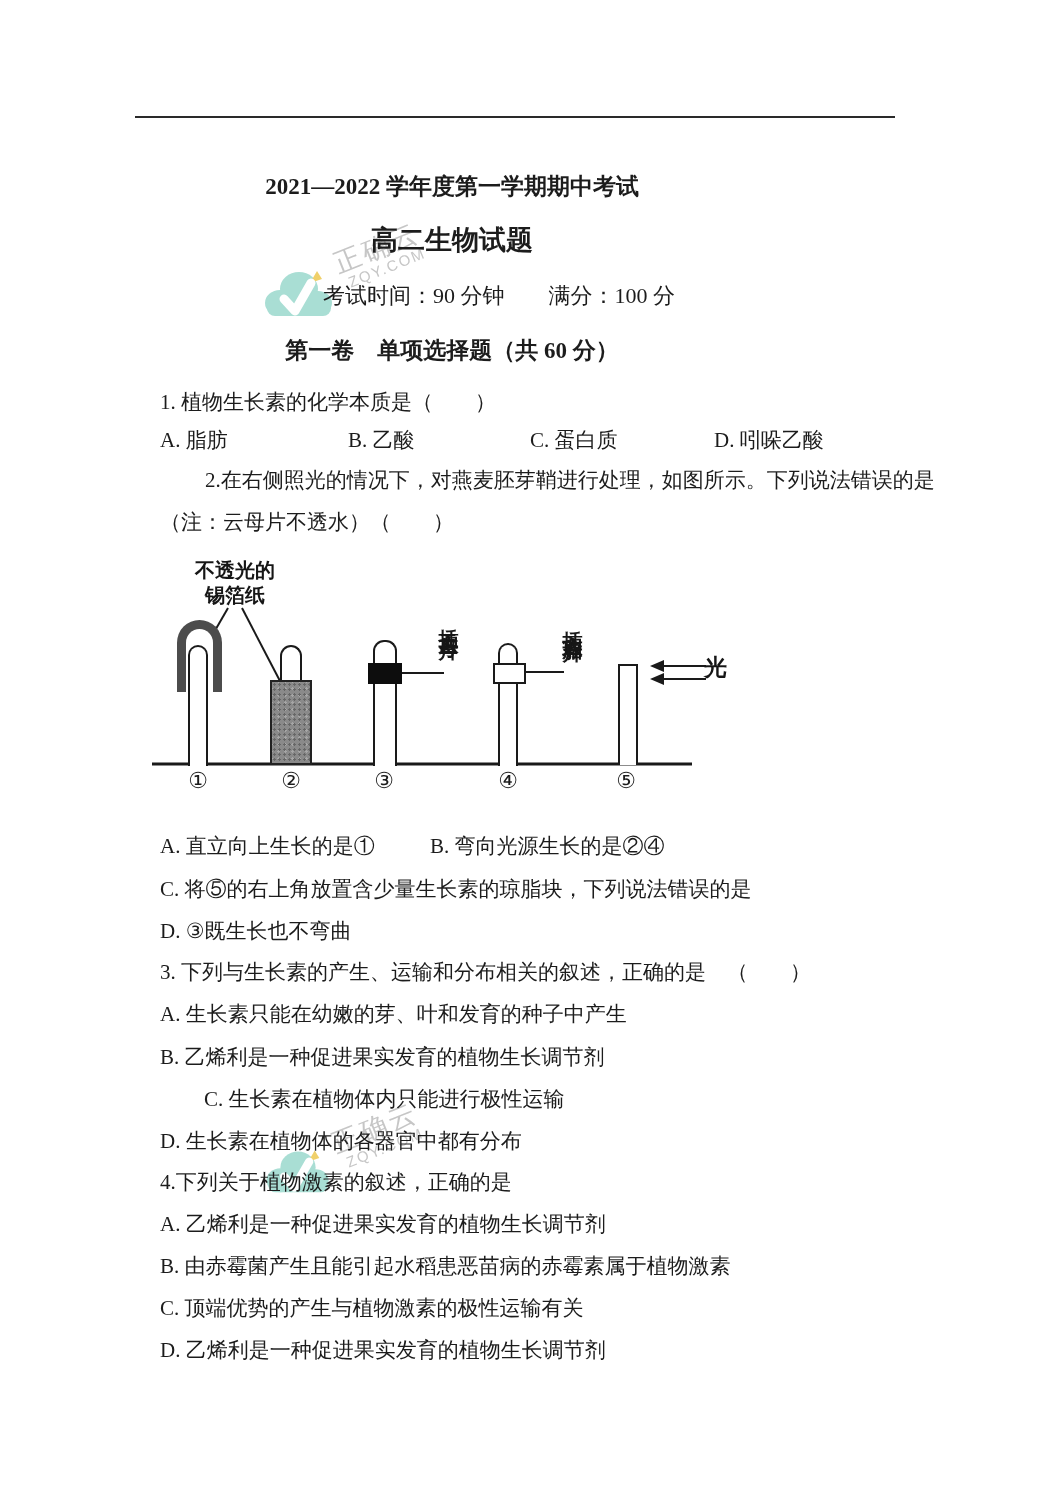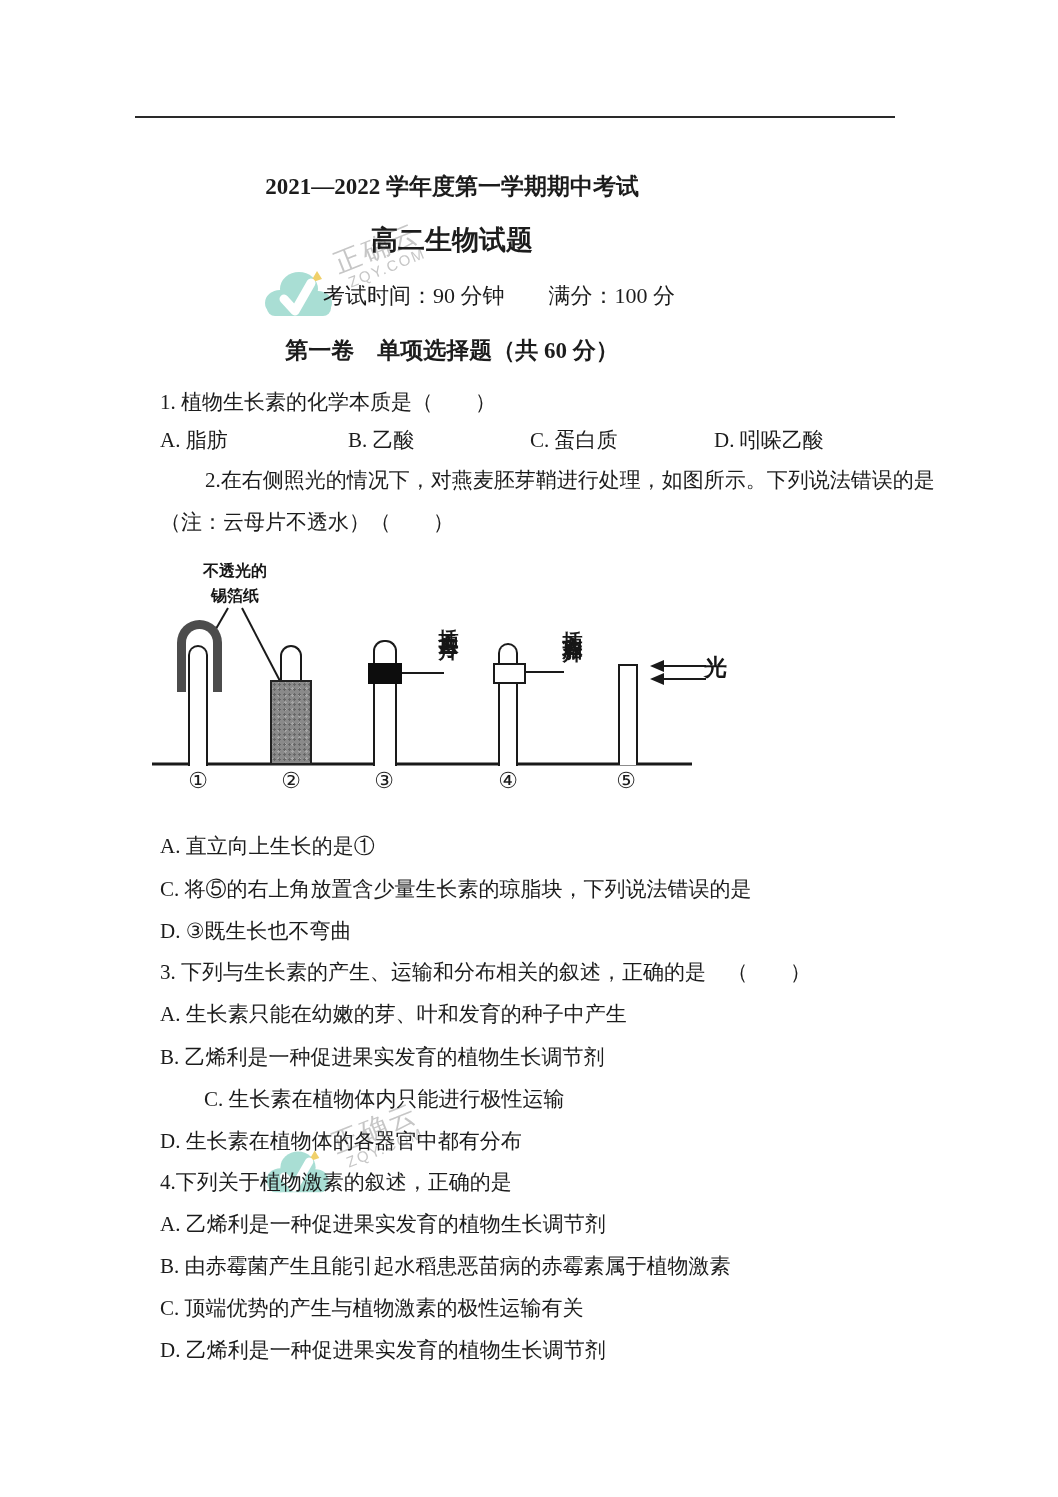--- a/index.html
+++ b/index.html
@@ -29,21 +29,21 @@
             border:9px solid #4c4c4c;border-bottom:none;border-radius:23px 23px 0 0;background:transparent;}
   .foil-wrap{position:absolute;left:130px;top:125px;width:38px;height:81px;
              background-color:#8a8a8a;border:2px solid #222;
              background-image:radial-gradient(#666 1px, transparent 1.4px),radial-gradient(#a6a6a6 1px, transparent 1.4px);
              background-size:5px 5px,7px 7px;background-position:0 0,3px 3px;}
   .mica{position:absolute;left:228px;top:108px;width:34px;height:21px;background:#0d0d0d;}
   .agar{position:absolute;left:353px;top:108px;width:29px;height:17px;background:#fff;border:2px solid #1a1a1a;}
   .stub{position:absolute;left:478px;top:109px;width:16px;height:99px;background:#fff;border:2px solid #1a1a1a;border-bottom:none;}
   .dg-label{position:absolute;font-family:"Liberation Sans","DejaVu Sans",sans-serif;
             font-weight:bold;color:#161616;}
-  .foil-label{left:30px;top:3px;width:130px;text-align:center;font-size:16px;line-height:25px;}
+  .foil-label{left:30px;top:3px;width:130px;text-align:center;font-size:20px;line-height:25px;}
   .vlabel{writing-mode:vertical-rl;text-orientation:upright;font-size:20px;letter-spacing:3px;}
   .light-label{left:564px;top:97px;font-size:23px;}
   .cnum{position:absolute;top:213px;width:24px;text-align:center;font-size:22px;color:#1c1c1c;}
 </style>
 </head>
 <body>
 
 <div class="page">
 
   <div class="rule"></div>
@@ -135,20 +135,21 @@
     <div class="dg-label light-label">光</div>
 
     <div class="cnum" style="left:46px;">①</div>
     <div class="cnum" style="left:139px;">②</div>
     <div class="cnum" style="left:232px;">③</div>
     <div class="cnum" style="left:356px;">④</div>
     <div class="cnum" style="left:474px;">⑤</div>
   </div>
 
   <div class="line" style="left:160px;top:832px;">A.  直立向上生长的是①</div>
+  <div class="line" style="left:430px;top:832px;">B.  弯向光源生长的是②④</div>
   <div class="line" style="left:160px;top:875px;">C.  将⑤的右上角放置含少量生长素的琼脂块，下列说法错误的是</div>
   <div class="line" style="left:160px;top:917px;">D.  ③既生长也不弯曲</div>
 
   <div class="line" style="left:160px;top:958px;text-align:right;">3. 下列与生长素的产生、运输和分布相关的叙述，正确的是　（　　）</div>
   <div class="line" style="left:160px;top:1000px;">A.  生长素只能在幼嫩的芽、叶和发育的种子中产生</div>
   <div class="line" style="left:160px;top:1043px;">B.  乙烯利是一种促进果实发育的植物生长调节剂</div>
   <div class="line" style="left:160px;top:1085px;margin-left:44px;">C.  生长素在植物体内只能进行极性运输</div>
   <div class="line" style="left:160px;top:1127px;">D.  生长素在植物体的各器官中都有分布</div>
 
   <div class="line" style="left:160px;top:1168px;">4.下列关于植物激素的叙述，正确的是</div>

